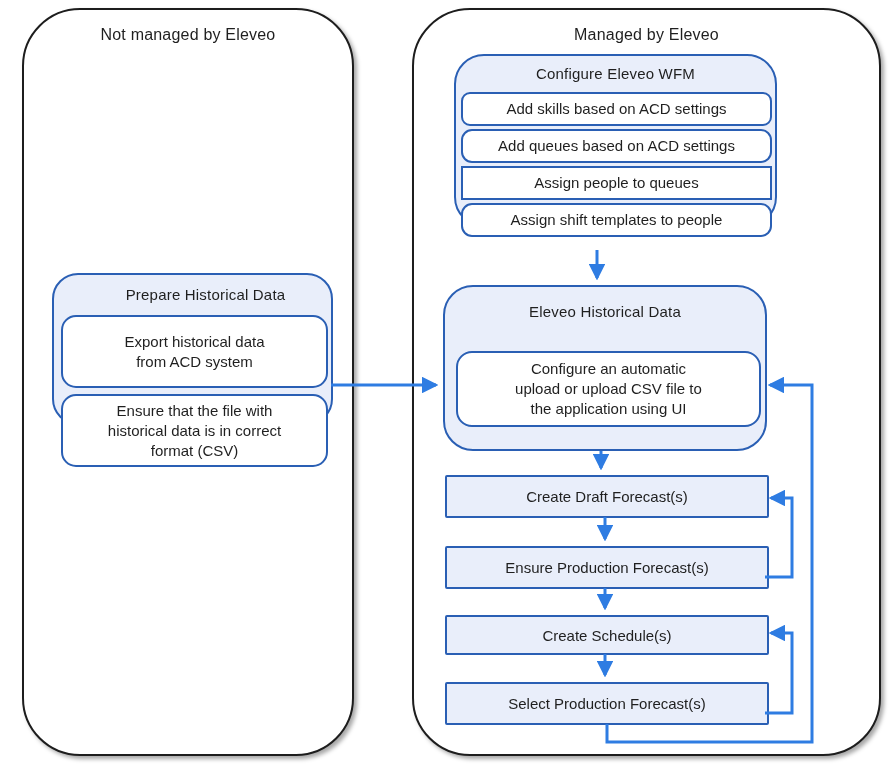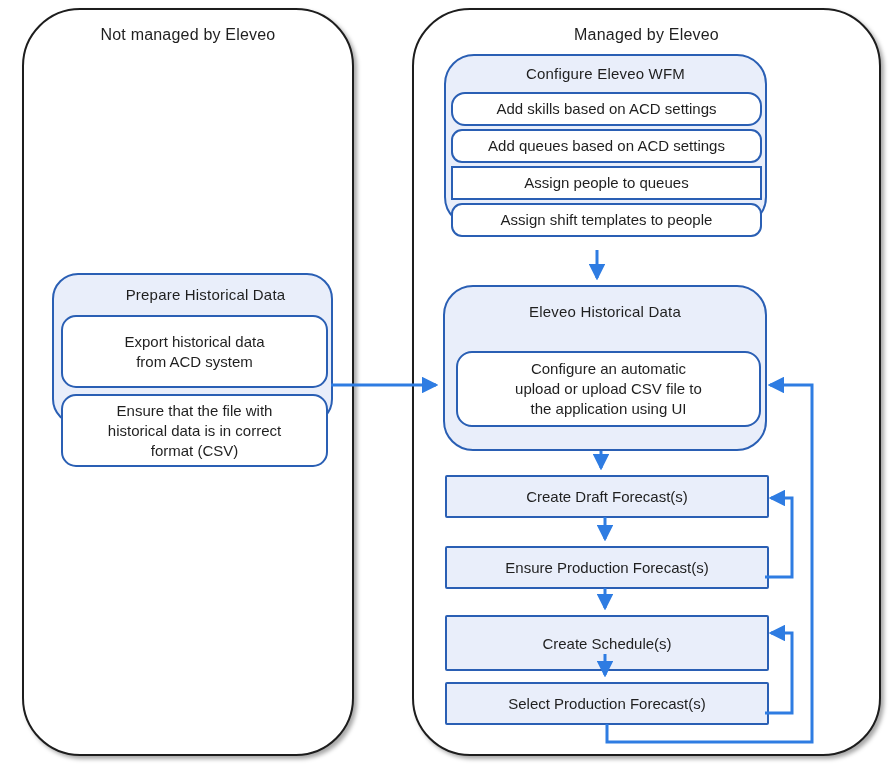--- a/index.html
+++ b/index.html
@@ -72,38 +72,38 @@
 from ACD system</div>
       <div class="white-box" style="left:7px;top:119px;width:267px;height:73px;border-radius:15px;">Ensure that the file with
 historical data is in correct
 format (CSV)</div>
     </div>
   </div>
 
   <div class="container" style="left:412px;top:8px;width:469px;height:748px;">
     <div class="container-title">Managed by Eleveo</div>
 
-    <div class="group" style="left:30px;top:44px;width:323px;height:173px;border-radius:30px;">
+    <div class="group" style="left:40px;top:44px;width:323px;height:173px;border-radius:30px;">
       <div class="group-title" style="margin-top:9px;">Configure Eleveo WFM</div>
-      <div class="white-box" style="left:5px;top:36px;width:311px;height:34px;border-radius:14px;">Add skills based on ACD settings</div>
+      <div class="white-box" style="left:5px;top:36px;width:311px;height:34px;border-radius:9px;">Add skills based on ACD settings</div>
       <div class="white-box" style="left:5px;top:73px;width:311px;height:34px;border-radius:11px;">Add queues based on ACD settings</div>
       <div class="white-box" style="left:5px;top:110px;width:311px;height:34px;border-radius:0;">Assign people to queues</div>
       <div class="white-box" style="left:5px;top:147px;width:311px;height:34px;border-radius:11px;">Assign shift templates to people</div>
     </div>
 
     <div class="group" style="left:29px;top:275px;width:324px;height:166px;border-radius:30px;">
       <div class="group-title" style="margin-top:16px;">Eleveo Historical Data</div>
       <div class="white-box" style="left:11px;top:64px;width:305px;height:76px;border-radius:16px;">Configure an automatic
 upload or upload CSV file to
 the application using UI</div>
     </div>
 
     <div class="flow-box" style="left:31px;top:465px;width:324px;height:43px;">Create Draft Forecast(s)</div>
     <div class="flow-box" style="left:31px;top:536px;width:324px;height:43px;">Ensure Production Forecast(s)</div>
-    <div class="flow-box" style="left:31px;top:605px;width:324px;height:56px;">Create Schedule(s)</div>
+    <div class="flow-box" style="left:31px;top:605px;width:324px;height:40px;">Create Schedule(s)</div>
     <div class="flow-box" style="left:31px;top:672px;width:324px;height:43px;">Select Production Forecast(s)</div>
   </div>
 
   <svg class="connectors" viewBox="0 0 892 780" xmlns="http://www.w3.org/2000/svg">
     <defs>
       <marker id="arrowhead" viewBox="0 0 10 10" refX="8.5" refY="5" markerWidth="5.5" markerHeight="5.5" orient="auto">
         <path d="M0,0 L10,5 L0,10 Z"></path>
       </marker>
     </defs>
     <path class="connector" d="M331 385 L436 385" marker-end="url(#arrowhead)"></path>

